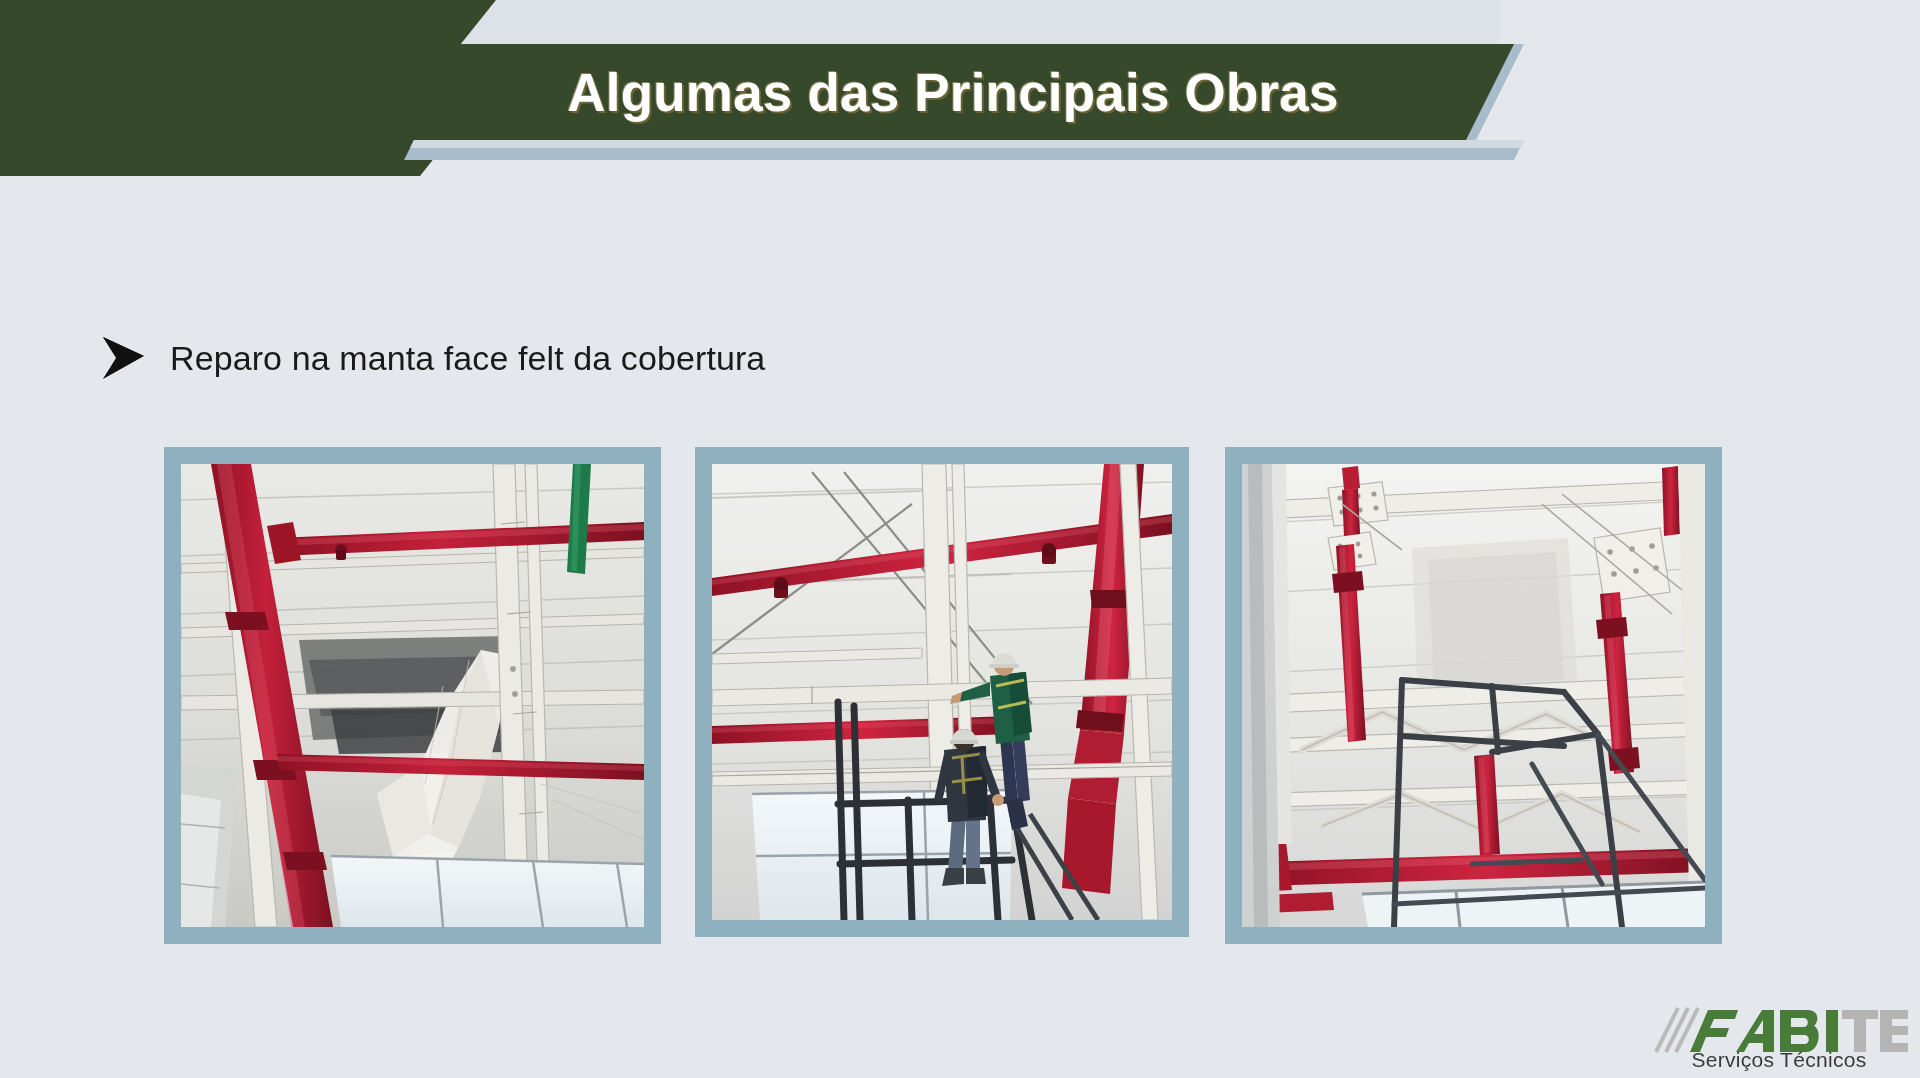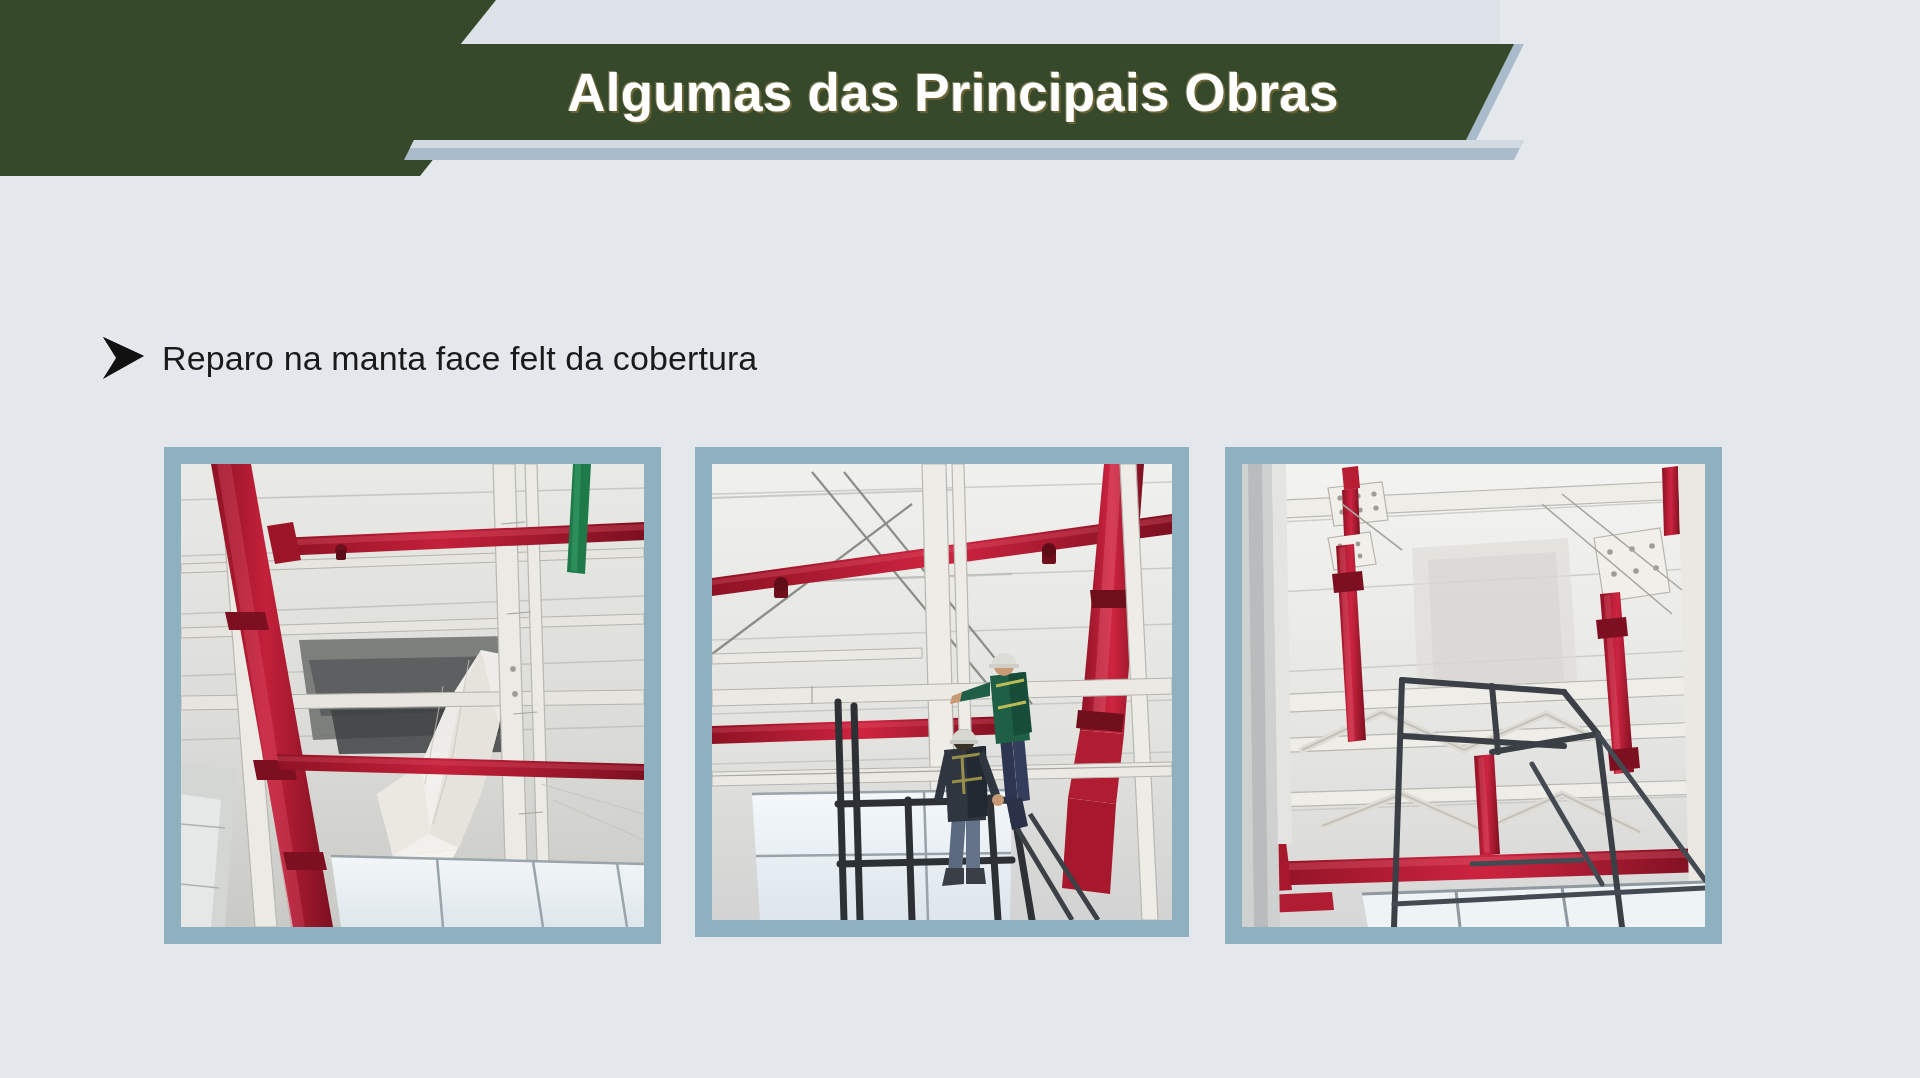--- a/index.html
+++ b/index.html
@@ -120,21 +120,21 @@
     letter-spacing: 0.1px;
   }
 
   
   .bullet-row {
     position: absolute;
     left: 100px;
     top: 335px;
     display: flex;
     align-items: center;
-    gap: 10px;
+    gap: 18px;
     justify-content: center;
   }
   .bullet-arrow {
     width: 52px;
     height: 46px;
     flex: 0 0 auto;
     display: block;
   }
   .bullet-text {
     font-size: 34px;
@@ -608,14 +608,50 @@
             <path d="M356 270 L463 416"></path>
             <path d="M290 300 L360 420"></path>
             <path d="M152 440 L463 424"></path>
             <path d="M230 400 L340 396"></path>
           </g>
         </svg>
       </div>
     </div>
   </div>
 
+  <div class="logo-zone">
+    <svg class="logo-mark" viewBox="0 0 258 50">
+
+      <g stroke="#b9b9b9" stroke-width="4" fill="none">
+        <path d="M6 48 L28 4"></path>
+        <path d="M16 48 L38 4"></path>
+        <path d="M26 48 L48 4"></path>
+      </g>
+
+      <g fill="#4a7c39">
+
+        <path d="M40 48 L58 6 L88 6 L85 15 L64 15 L60 24 L79 24 L76 33 L56 33 L50 48 Z"></path>
+
+        <path d="M86 48 L112 6 L124 6 L124 48 L113 48 L113 39 L99 39 L94 48 Z
+                 M104 30 L113 30 L113 16 Z" fill-rule="evenodd"></path>
+
+        <path d="M130 6 L158 6 C168 6 170 16 164 22 C172 25 170 48 156 48 L130 48 Z
+                 M141 14 L141 23 L154 23 C159 23 159 14 154 14 Z
+                 M141 31 L141 40 L155 40 C160 40 160 31 155 31 Z" fill-rule="evenodd"></path>
+
+        <path d="M176 6 L188 6 L188 48 L176 48 Z"></path>
+      </g>
+
+      <g fill="#b4b4b4">
+
+        <path d="M192 6 L228 6 L228 15 L216 15 L216 48 L204 48 L204 15 L192 15 Z"></path>
+
+        <path d="M230 6 L260 6 L260 15 L242 15 L242 22 L258 22 L258 31 L242 31 L242 39 L260 39 L260 48 L230 48 Z"></path>
+      </g>
+
+      <g fill="#b4b4b4">
+        <path d="M258 6 L258 15 L255 15 L255 39 L258 39 L258 48 L252 48 L252 6 Z" opacity="0"></path>
+      </g>
+    </svg>
+    <div class="logo-tagline">Serviços Técnicos</div>
+  </div>
 
 </div>
 
 </body></html>

